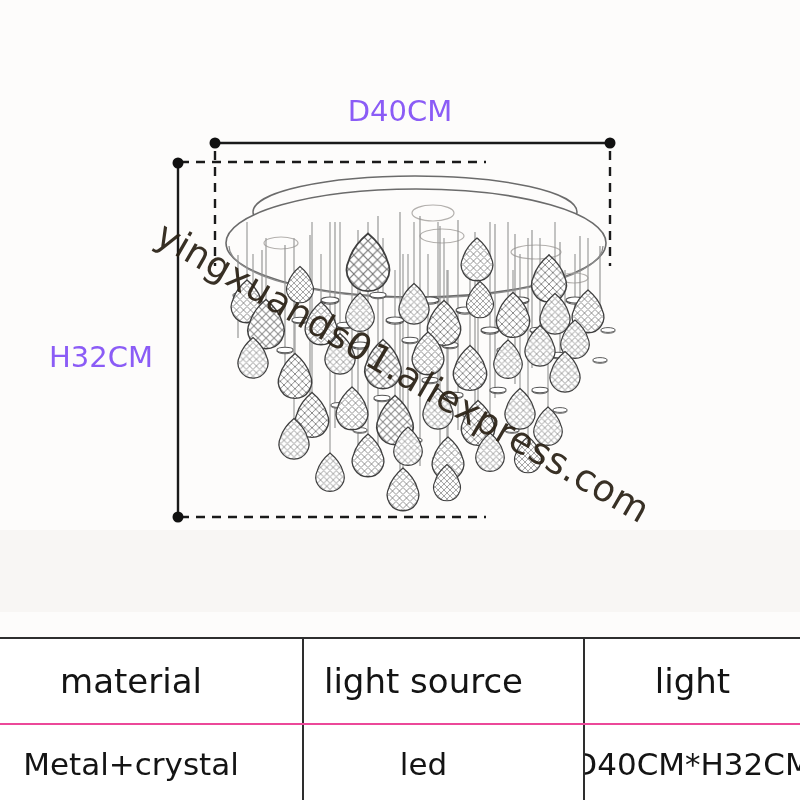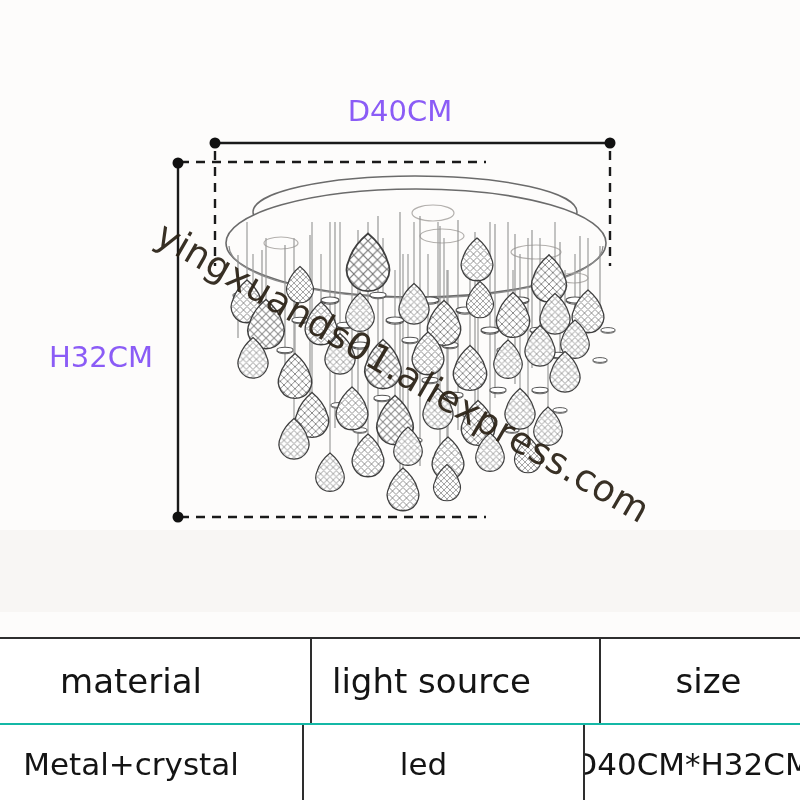--- a/index.html
+++ b/index.html
@@ -12,21 +12,21 @@
   .dim-label{position:absolute;color:#8b5cf6;font-size:29px;font-family:"DejaVu Sans",sans-serif;}
   .dim-label.diameter{left:300px;top:94px;width:200px;text-align:center;}
   .dim-label.height{left:49px;top:340px;}
   .drawing-svg{position:absolute;left:0;top:0;}
   .watermark{position:absolute;left:170px;top:213px;transform:rotate(30deg);transform-origin:0 0;
     font-size:37px;letter-spacing:0.5px;color:#2a2115;opacity:0.93;white-space:nowrap;
     font-family:"DejaVu Sans",sans-serif;}
   .spec-table{position:absolute;left:0;top:637px;width:800px;height:163px;background:#fff;
     border-top:2px solid #2e2e2e;color:#141414;}
   .spec-row{display:grid;grid-template-columns:262px 281px 257px;}
-  .spec-row.header-row{height:84px;border-bottom:2px solid #14b8a6;gap:8px;}
+  .spec-row.header-row{height:84px;border-bottom:2px solid #ec4899;}
   .spec-row.value-row{height:77px;}
   .spec-cell{display:flex;align-items:center;justify-content:center;overflow:hidden;}
   .spec-cell + .spec-cell{border-left:2px solid #2e2e2e;margin-left:40px;}
   .header-row .spec-cell{font-size:34px;}
   .value-row .spec-cell{font-size:31px;}
 </style>
 </head>
 <body>
 
 <div class="stage">
@@ -214,21 +214,21 @@
 
   <div class="watermark">yingxuands01.aliexpress.com</div>
 
   <div class="dim-label diameter">D40CM</div>
   <div class="dim-label height">H32CM</div>
 
   <div class="spec-table">
     <div class="spec-row header-row">
       <div class="spec-cell">material</div>
       <div class="spec-cell">light source</div>
-      <div class="spec-cell">size</div>
+      <div class="spec-cell">light</div>
     </div>
     <div class="spec-row value-row">
       <div class="spec-cell">Metal+crystal</div>
       <div class="spec-cell">led</div>
       <div class="spec-cell">D40CM*H32CM</div>
 
   </div>
 
 </div>
 

